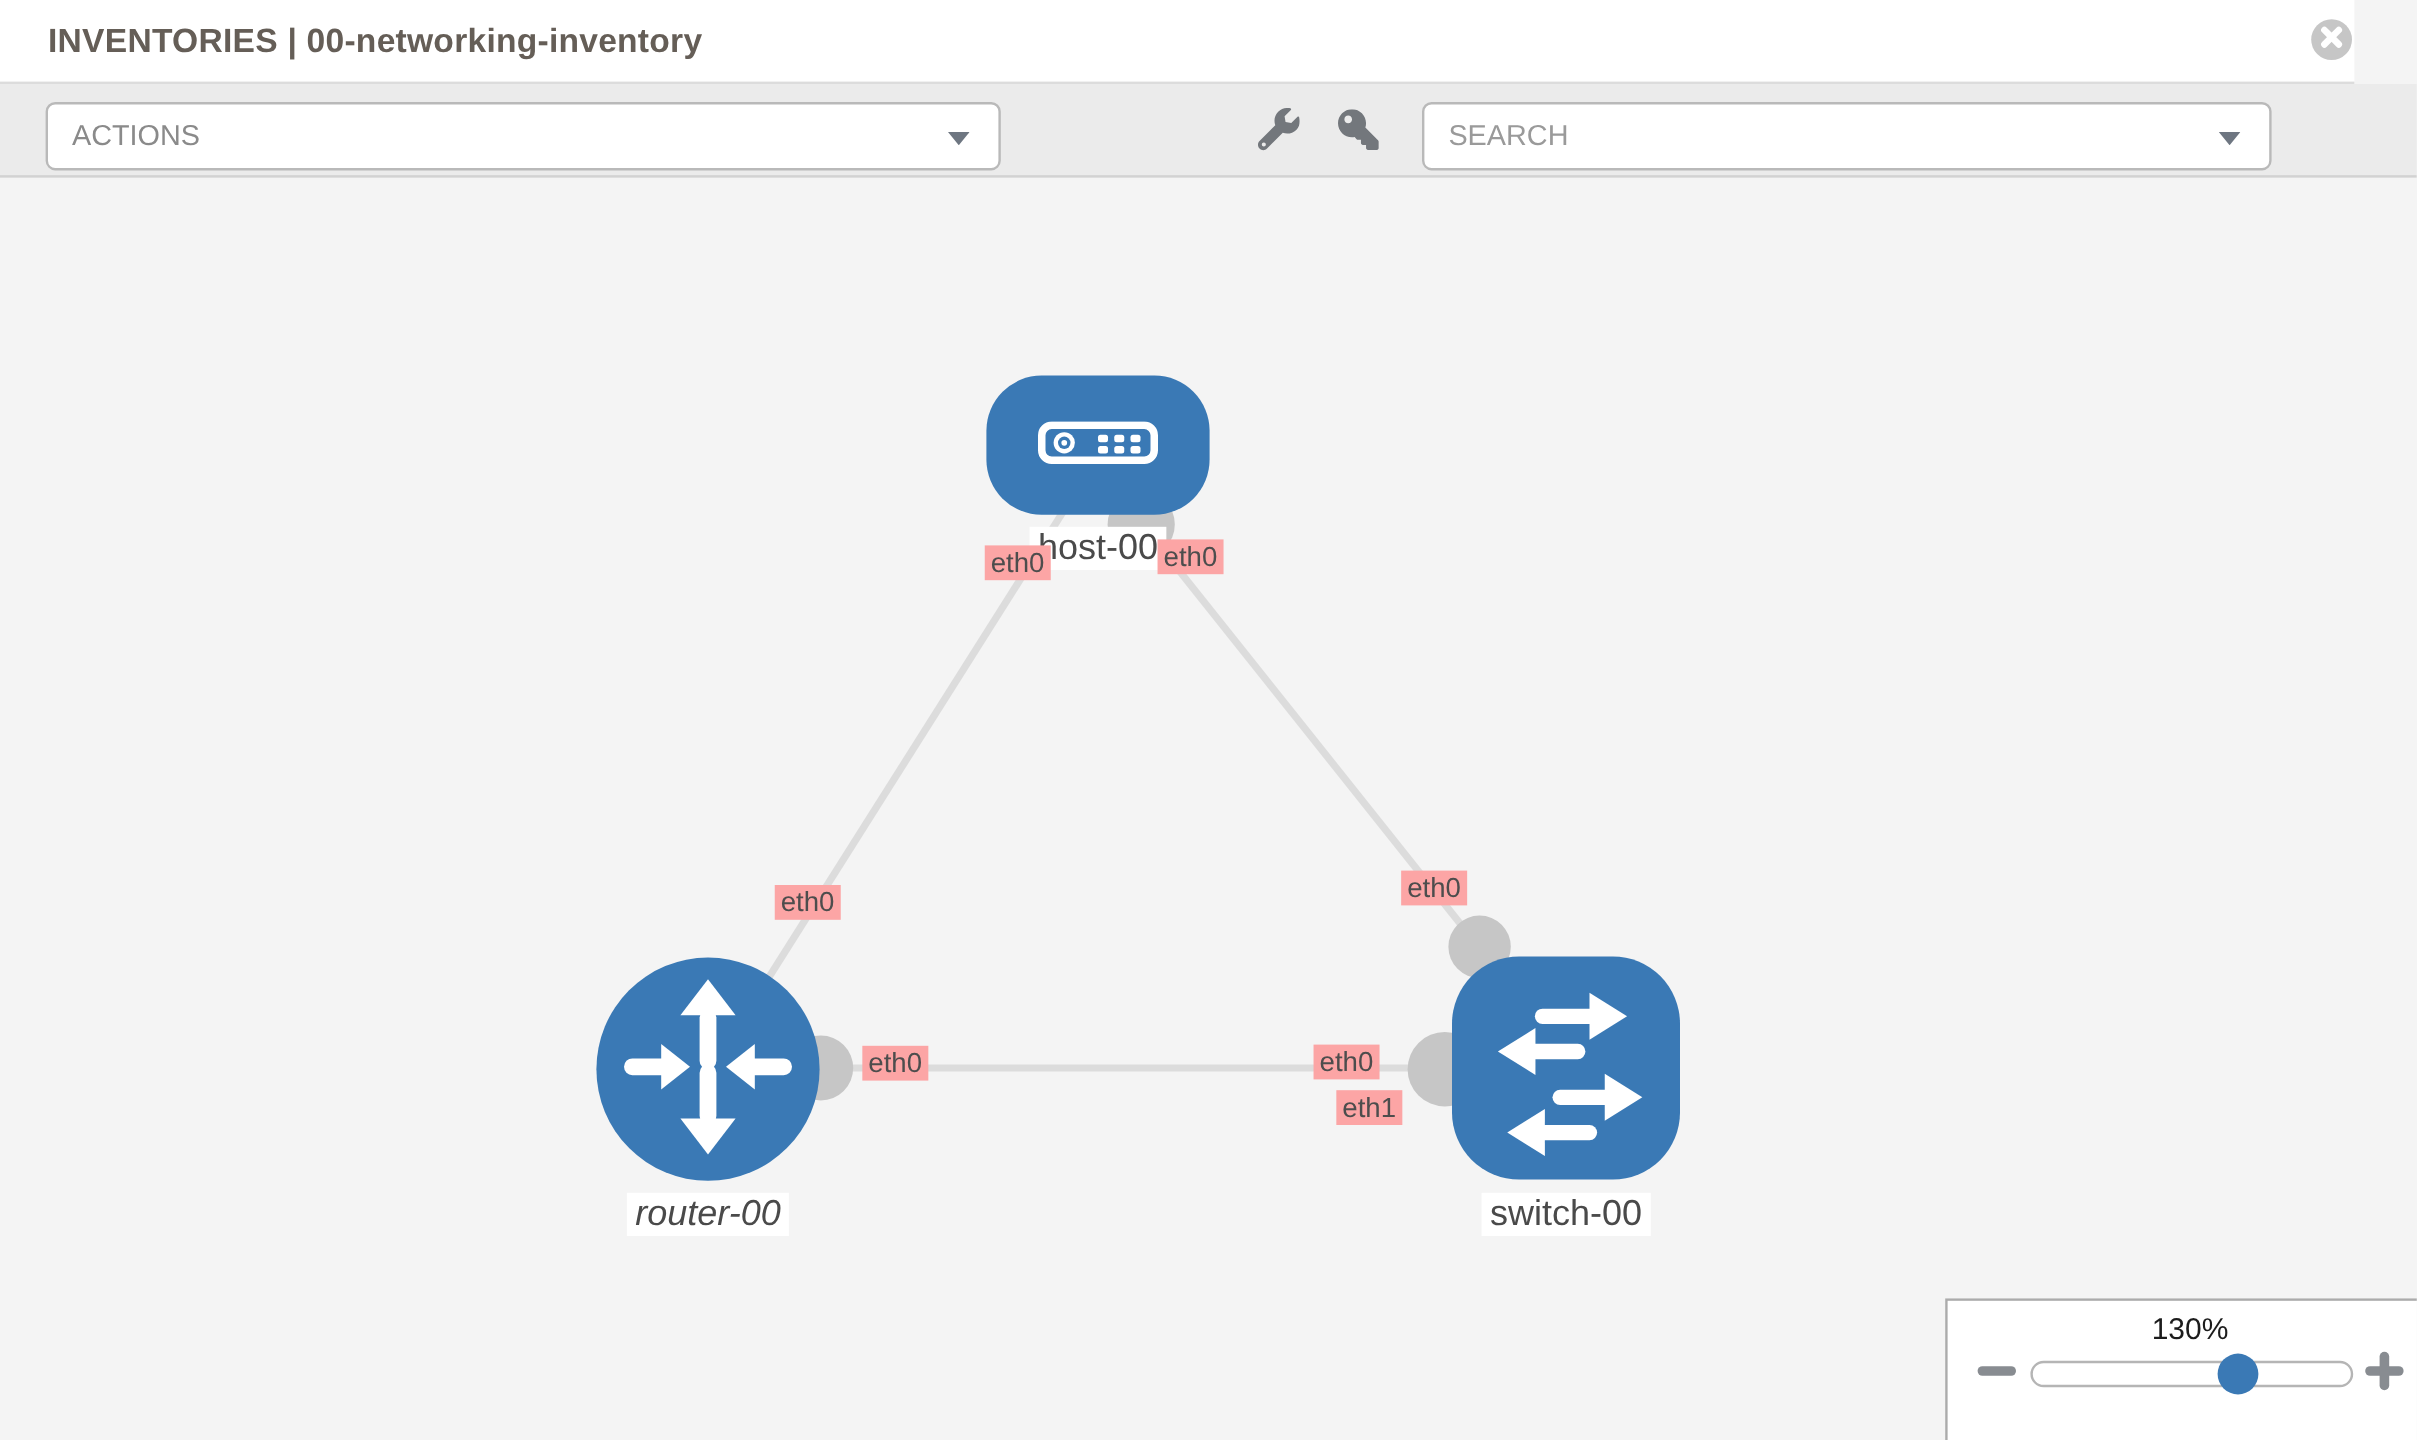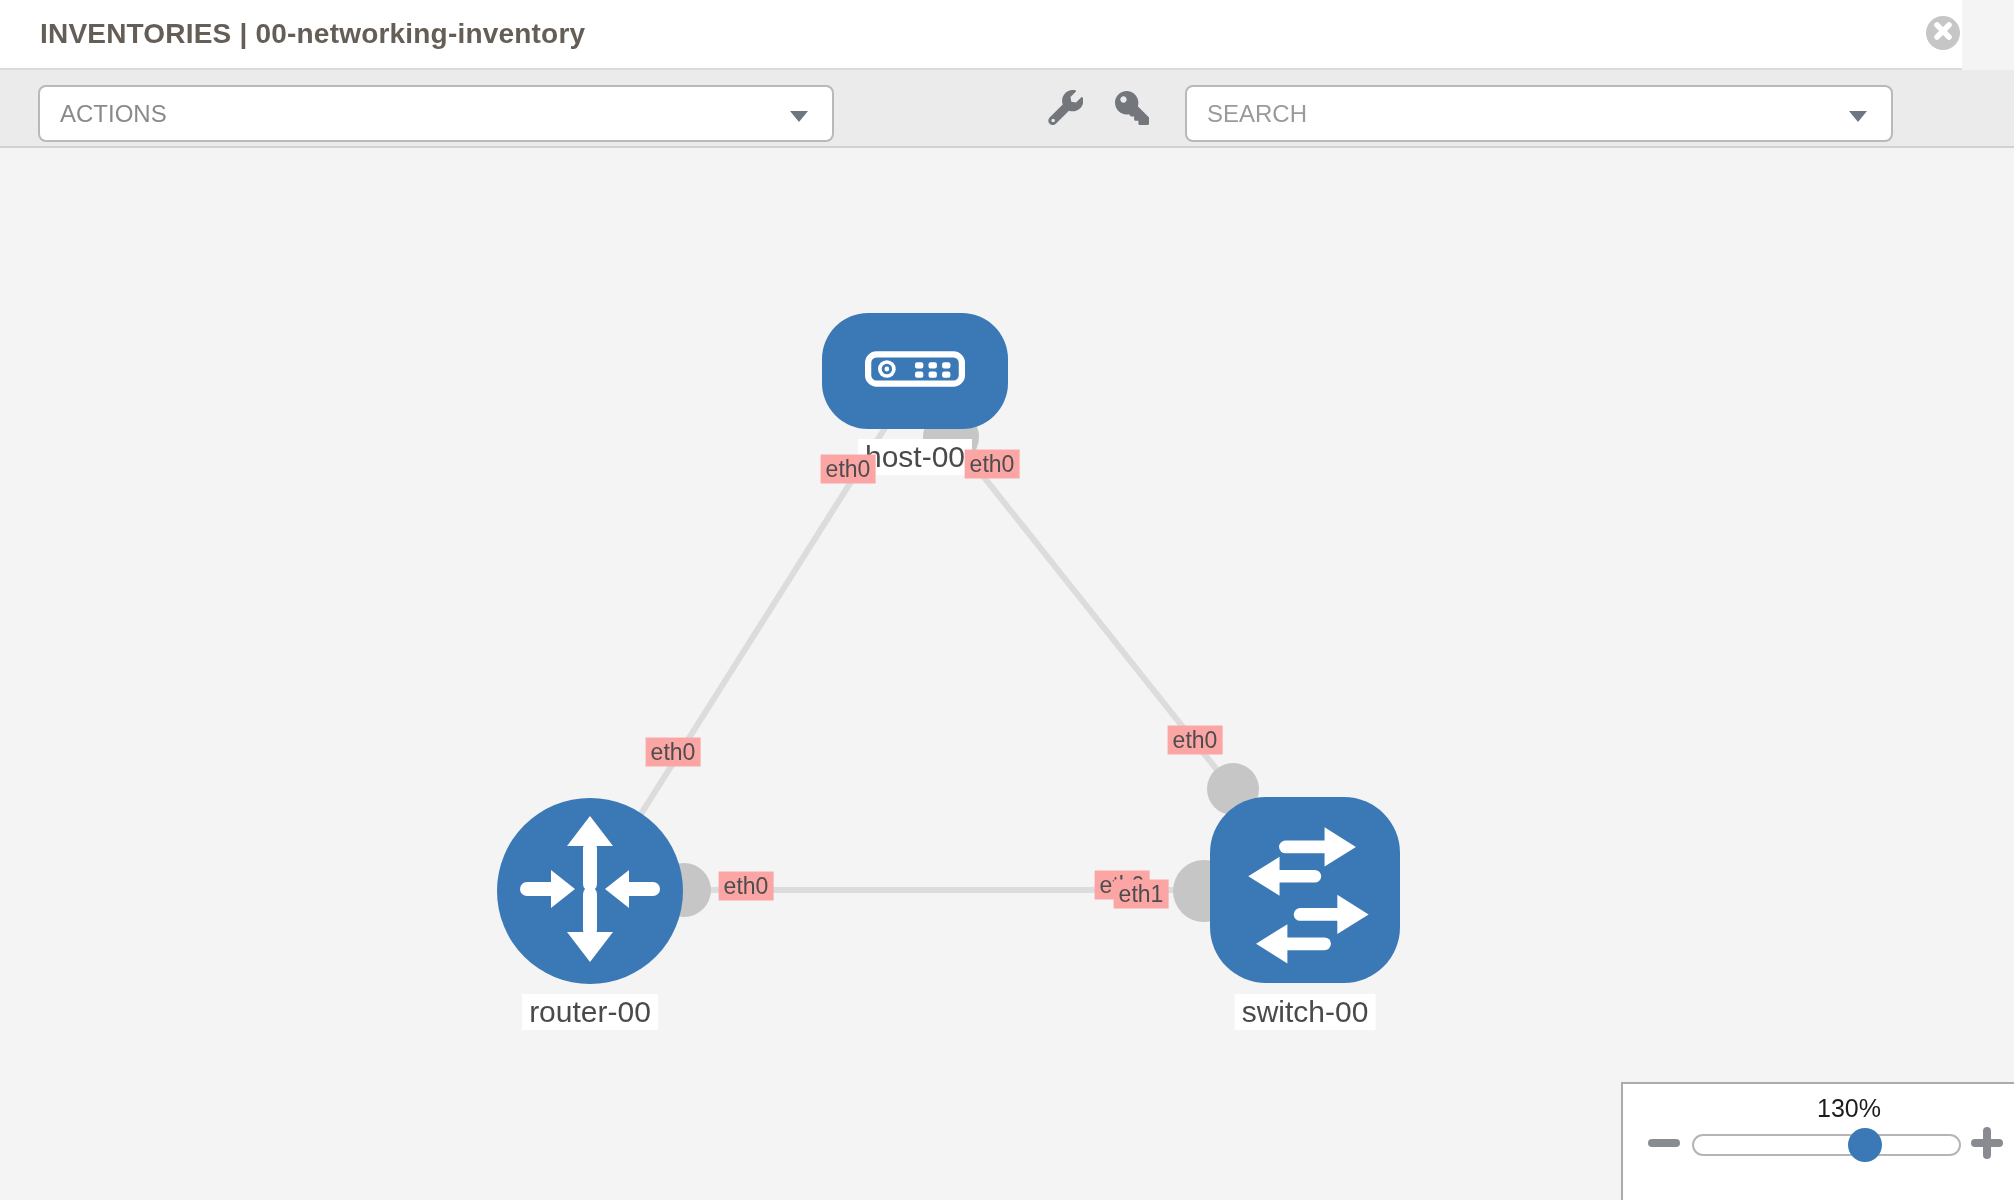--- a/index.html
+++ b/index.html
@@ -43,21 +43,21 @@
   .pos { position:absolute; transform:translate(-50%,-50%); }
   .node-label { z-index:4; background:#ffffff; color:#4a4a4a; font-size:30px;
     padding:1px 7px; white-space:nowrap; }
   .if-label { z-index:4; background:#fca5a5; color:#4d4d4d; font-size:23px;
     padding:1px 5px; white-space:nowrap; }
 
   
   .zoom-panel { position:absolute; left:1621px; top:1082px; width:400px; height:130px;
     background:#ffffff; border:2px solid #ababab; z-index:6; }
   .zoom-value { position:absolute; left:202px; top:24px; transform:translate(-50%,-50%);
-    font-size:25px; color:#1c1c1c;margin-left:24px; }
+    font-size:25px; color:#1c1c1c; }
   .zoom-minus { position:absolute; left:41px; top:61px; transform:translate(-50%,-50%); cursor:pointer; }
   .zoom-plus  { position:absolute; left:364px; top:61px; transform:translate(-50%,-50%); cursor:pointer; }
   .zoom-track { position:absolute; left:69px; top:50px; width:269px; height:22px;
     background:#fff; border:2px solid #b5b5b5; border-radius:11px; cursor:pointer; }
   .zoom-thumb { position:absolute; left:242px; top:61px; width:34px; height:34px;
     border-radius:50%; background:#3a79b5; transform:translate(-50%,-50%); cursor:pointer; z-index:7; }
 </style>
 </head>
 <body>
 
@@ -166,30 +166,30 @@
         </g>
         <polygon points="147,53 115,33 115,73" fill="#ffffff"></polygon>
         <polygon points="37,83 69,63 69,103" fill="#ffffff"></polygon>
         <polygon points="160,122 128,102 128,142" fill="#ffffff"></polygon>
         <polygon points="45,152 77,132 77,172" fill="#ffffff"></polygon>
       </svg>
     </span>
   </div>
 
   <div class="pos node-label" style="left: 915px; top: 457px;">host-00</div>
-  <div class="pos node-label" style="left: 590px; top: 1012px;">router-00</div>
+  <div class="pos node-label" style="left: 590px; top: 1012px; font-style: italic;">router-00</div>
   <div class="pos node-label" style="left: 1305px; top: 1012px;">switch-00</div>
 
   <div class="pos if-label" style="left: 848px; top: 469px;">eth0</div>
   <div class="pos if-label" style="left: 992px; top: 464px;">eth0</div>
   <div class="pos if-label" style="left: 673px; top: 752px;">eth0</div>
   <div class="pos if-label" style="left: 1195px; top: 740px;">eth0</div>
   <div class="pos if-label" style="left: 746px; top: 886px;">eth0</div>
   <div class="pos if-label" style="left: 1122px; top: 885px;">eth0</div>
-  <div class="pos if-label" style="left: 1141px; top: 894px;">eth1</div>
+  <div class="pos if-label" style="left: 1141px; top: 923px;">eth1</div>
 
   <div class="zoom-panel">
     <div class="zoom-value">130%</div>
     <div class="zoom-minus">
       <svg width="34" height="34" viewBox="0 0 34 34">
         <line x1="5" y1="17" x2="29" y2="17" stroke="#888c91" stroke-width="8" stroke-linecap="round"></line>
       </svg>
     </div>
     <div class="zoom-track"></div>
     <div class="zoom-thumb"></div>

